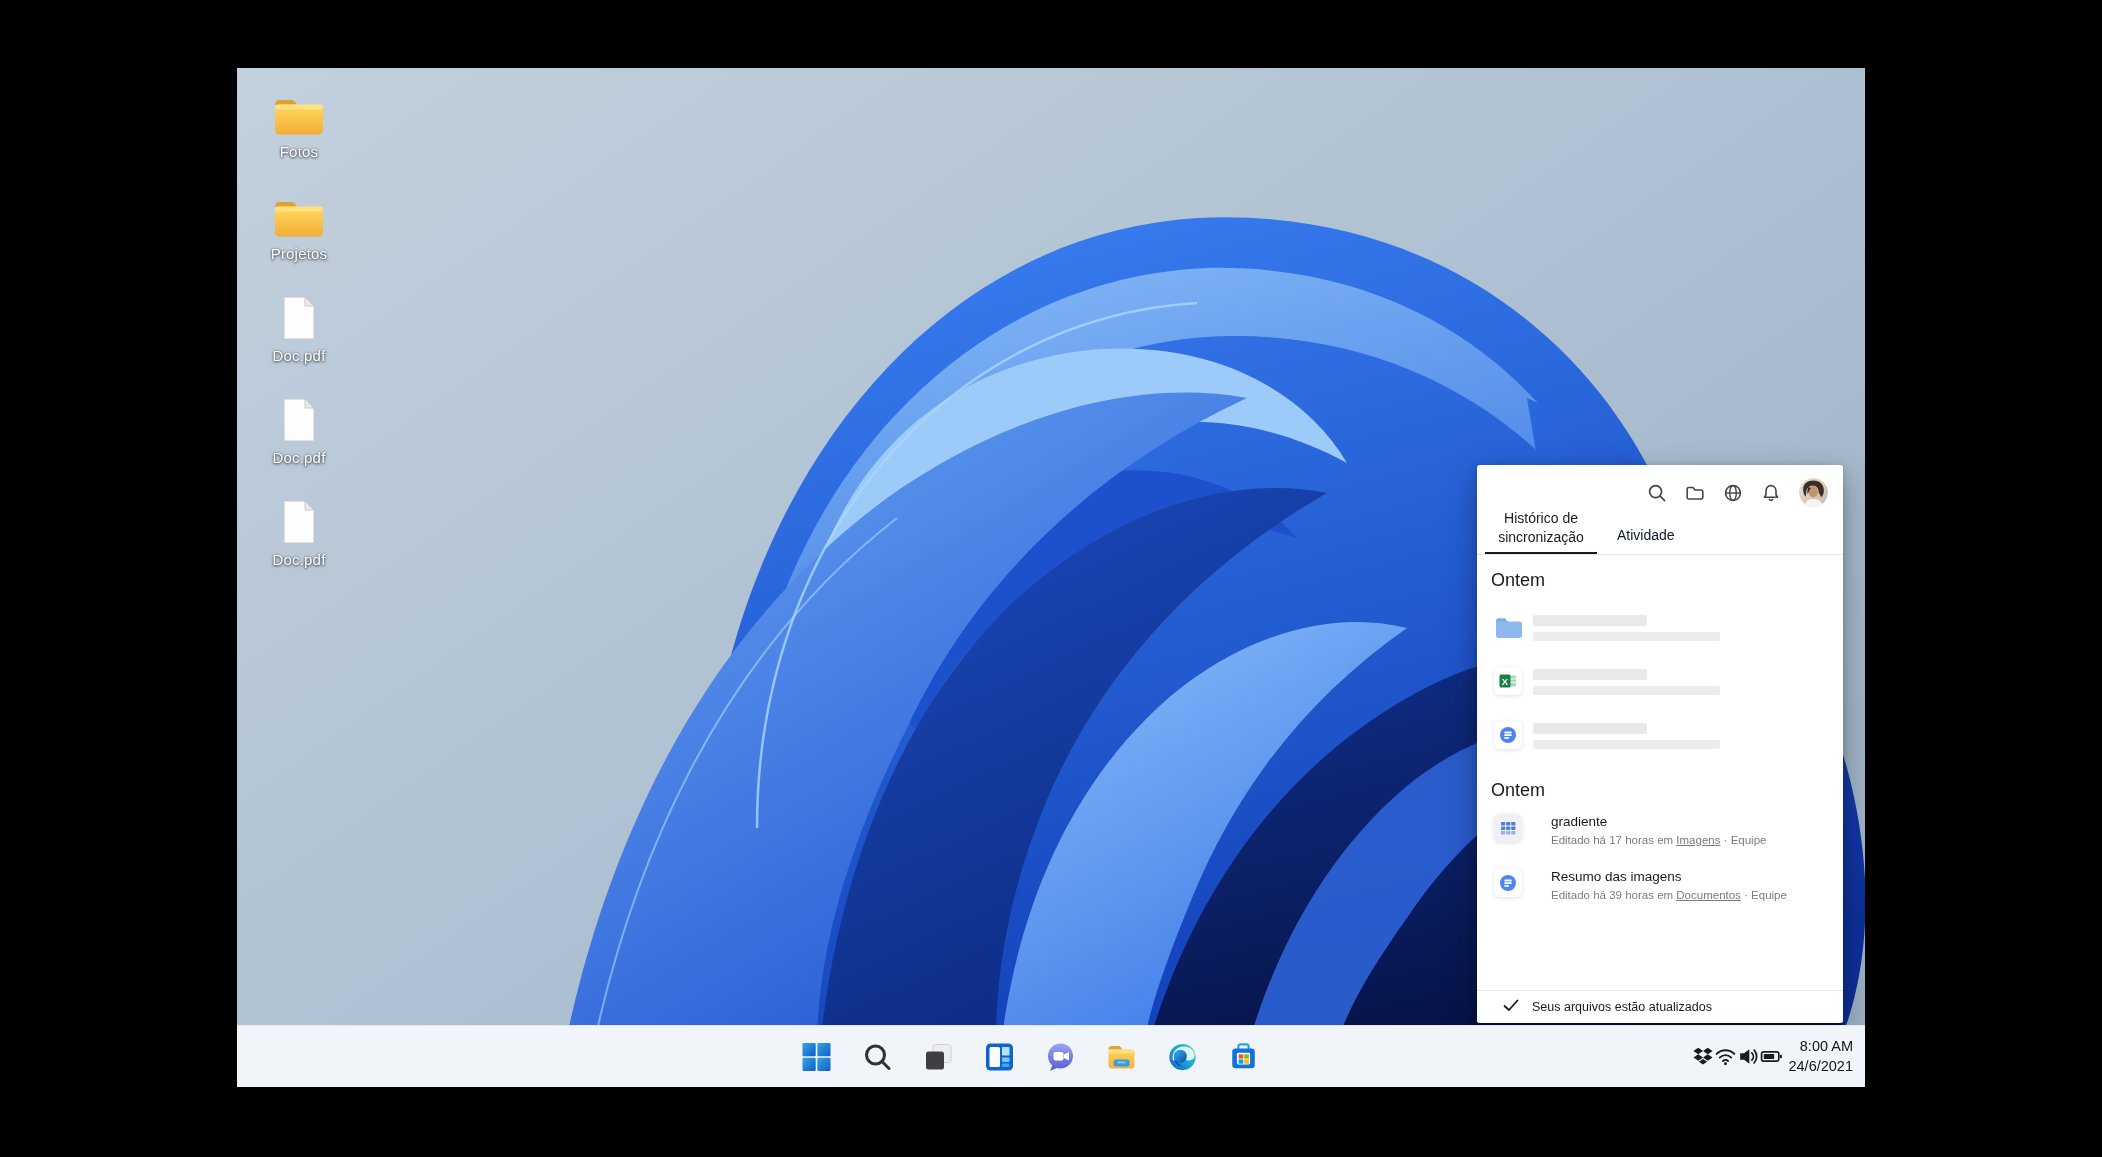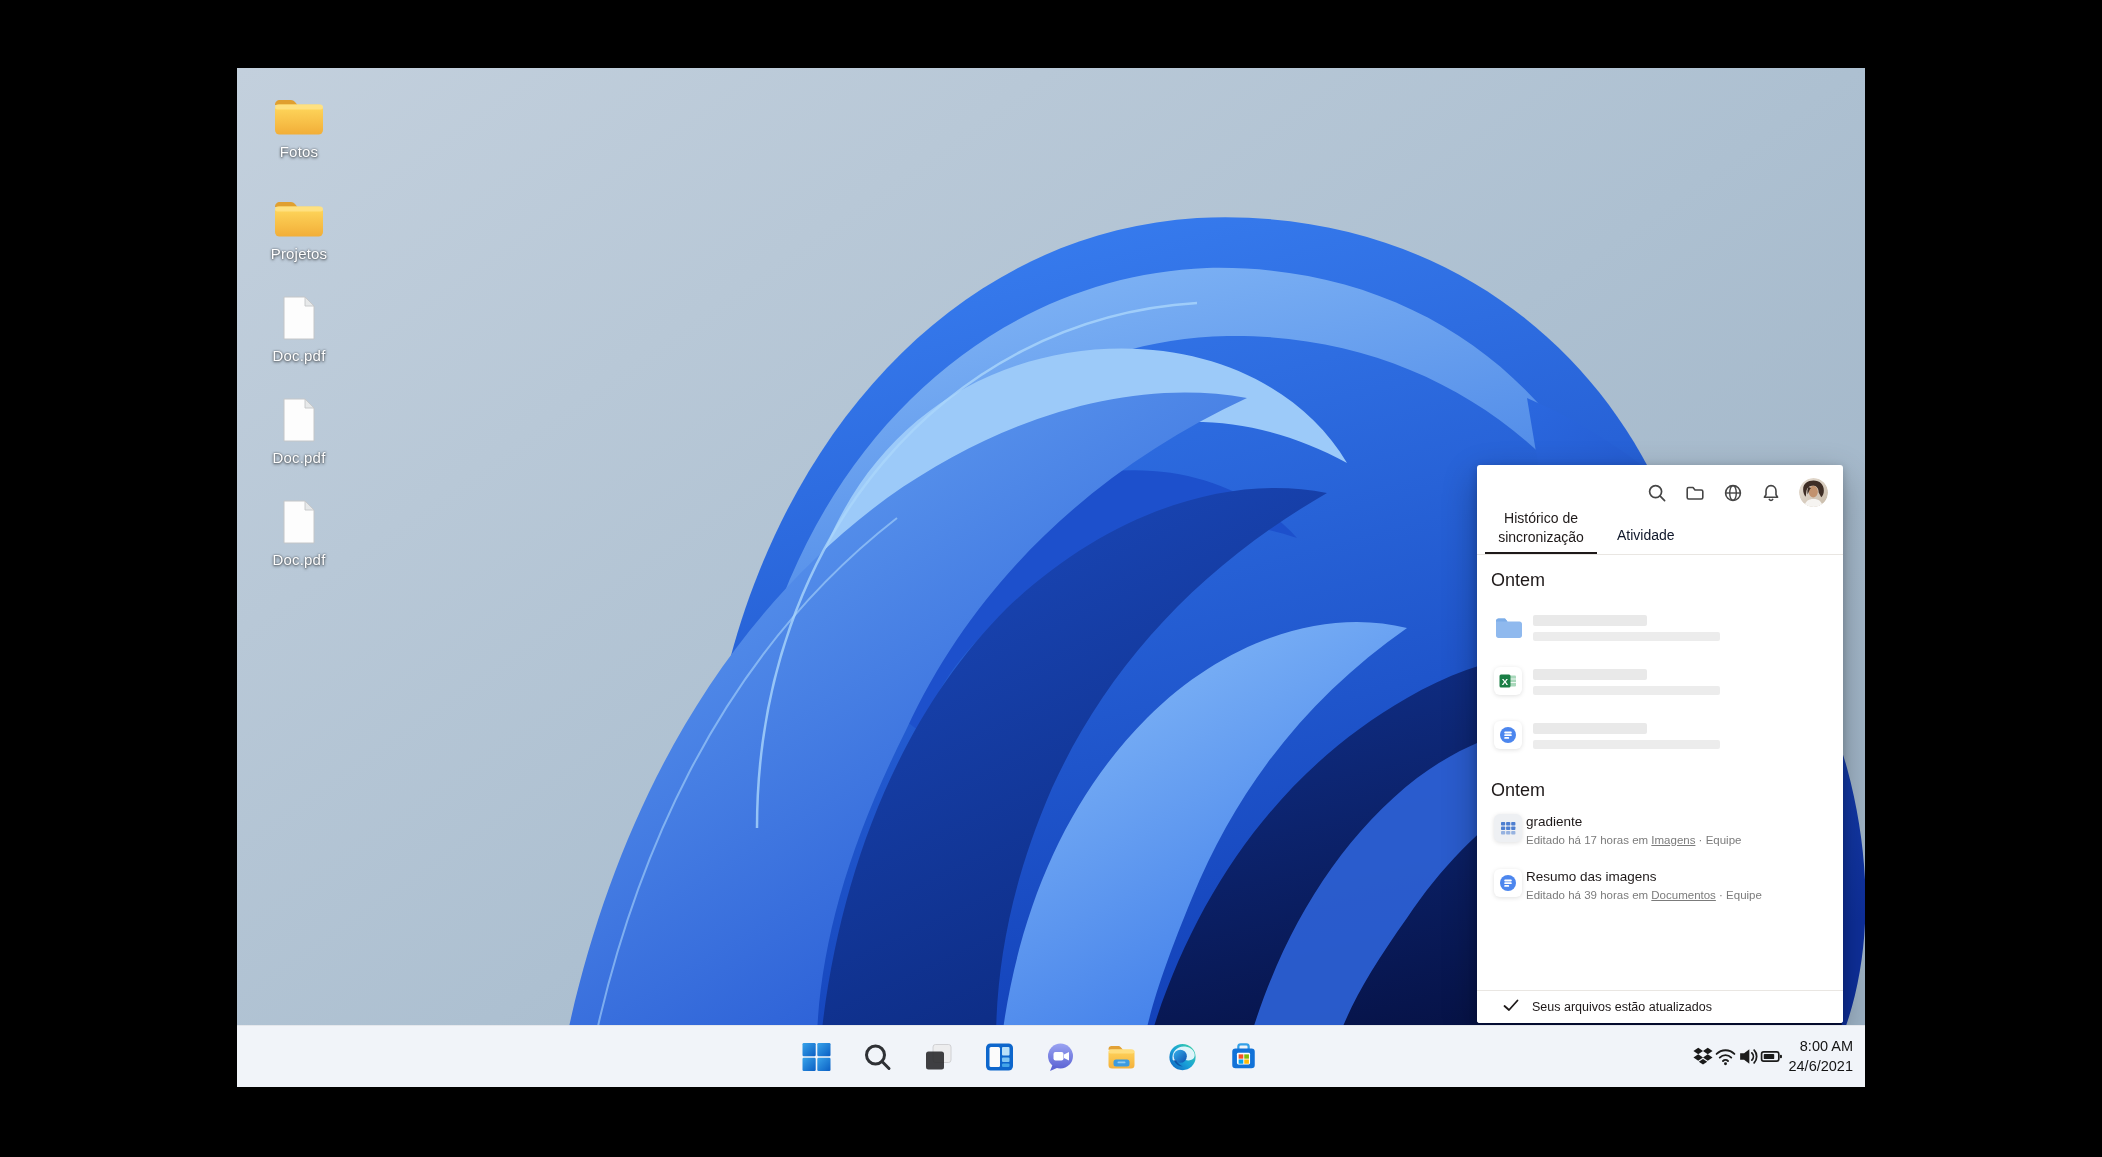--- a/index.html
+++ b/index.html
@@ -37,21 +37,21 @@
   .skel-row{display:flex;align-items:flex-start;margin:26px 0 0 17px;}
   .skel-row.first{margin-top:22px;}
   .skel-ic{width:28px;height:28px;flex:0 0 auto;}
   .skel-bars{margin-left:11px;padding-top:2px;}
   .skel-bar1{width:114px;height:11px;background:#e9e9e9;border-radius:2px;}
   .skel-bar2{width:187px;height:9px;background:#ececec;border-radius:2px;margin-top:6px;}
   .file-row{display:flex;align-items:flex-start;margin:22px 0 0 17px;}
   .file-row.first{margin-top:13px;}
   .file-ic{width:28px;height:28px;flex:0 0 auto;display:flex;align-items:center;justify-content:center;}
   .file-tile{filter:drop-shadow(0 1px 2px rgba(0,0,0,.12));}
-  .file-txt{margin-left:4px;}
+  .file-txt{margin-left:29px;}
   .file-name{font-size:13.5px;color:#1e1919;font-weight:500;line-height:1.15;}
   .file-meta{margin-top:4px;font-size:11.5px;color:#7b7b7b;line-height:1.2;}
   .meta-link{color:#7b7b7b;text-decoration:underline;cursor:pointer;}
   .row-faded .file-ic{opacity:.5;}
   .panel-footer{position:absolute;left:0;right:0;bottom:0;height:33px;background:#fff;border-top:1px solid #e9e6e2;
     border-radius:0 0 3px 3px;display:flex;align-items:center;padding-left:26px;gap:13px;box-sizing:border-box;}
   .footer-text{font-size:12.5px;color:#1e1919;}
 </style>
 </head>
 <body>

